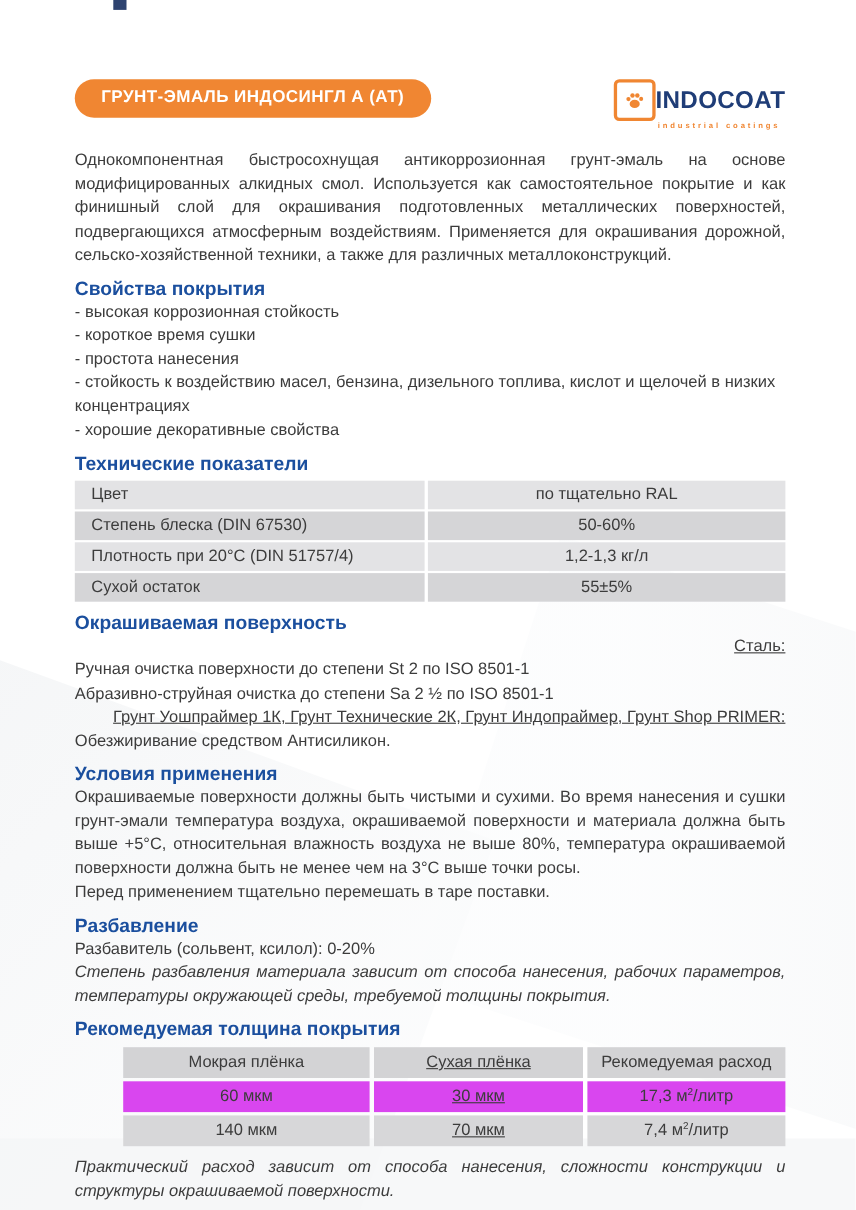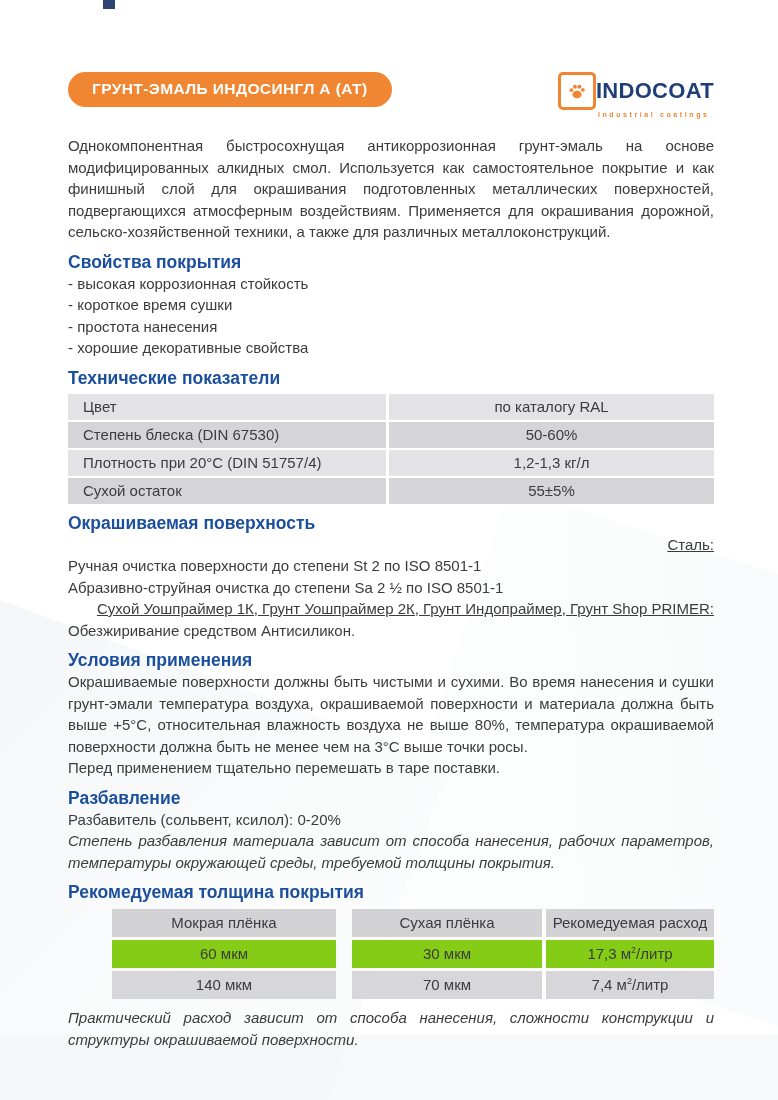--- a/index.html
+++ b/index.html
@@ -48,23 +48,23 @@
   .t1-row { display:flex; margin-bottom:2px; }
   .t1-label { width:303px; padding:4px 0 5px 15px; font-size:15px; }
   .t1-value { flex:1; margin-left:3px; text-align:center; padding:4px 0 5px; font-size:15px; }
   .row-light { background:#e3e3e5; }
   .row-dark  { background:#d5d5d7; }
 
   
   .t2 { margin-top:6px; margin-bottom:8px;padding-left:44px; }
   .t2-row { display:flex; margin-bottom:3px; }
   .t2-cell { text-align:center; font-size:15px; padding:5px 0 6px; }
-  .t2-c1 { width:224px; } .t2-c2 { width:190px; margin-left:16px; } .t2-c3 { flex:1; margin-left:4px; }
+  .t2-c1 { width:224px; } .t2-c2 { width:190px; margin-left:4px;text-decoration:underline; } .t2-c3 { flex:1; margin-left:4px; }
   .t2-head { background:#d3d3d5; }
-  .t2-r0 { background:#84cc16; }
+  .t2-r0 { background:#d946ef; }
   .t2-r1 { background:#d7d7d9; }
   .t2-cell sup { font-size:9px; vertical-align:super; line-height:0; }
 </style>
 </head>
 <body>
 
 <div class="page">
   <div class="swoosh swoosh-a"></div>
   <div class="swoosh swoosh-b"></div>
   <div class="swoosh swoosh-c"></div>
@@ -93,28 +93,29 @@
       </div>
     </div>
 
     <div class="para">Однокомпонентная быстросохнущая антикоррозионная грунт-эмаль на основе модифицированных алкидных смол. Используется как самостоятельное покрытие и как финишный слой для окрашивания подготовленных металлических поверхностей, подвергающихся атмосферным воздействиям. Применяется для окрашивания дорожной, сельско-хозяйственной техники,  а также для различных металлоконструкций.</div>
 
     <div class="h2">Свойства покрытия</div>
     <div>
         <div class="line">- высокая коррозионная стойкость</div>
         <div class="line">- короткое время сушки</div>
         <div class="line">- простота нанесения</div>
+        <div class="line">- стойкость к воздействию масел, бензина, дизельного топлива, кислот и щелочей в низких концентрациях</div>
         <div class="line">- хорошие декоративные свойства</div>
       </div>
 
     <div class="h2">Технические показатели</div>
     <div class="t1">
         <div class="t1-row">
           <div class="t1-label row-light">Цвет</div>
-          <div class="t1-value row-light">по каталогу RAL</div>
+          <div class="t1-value row-light">по тщательно RAL</div>
         </div>
         <div class="t1-row">
           <div class="t1-label row-dark">Степень блеска (DIN 67530)</div>
           <div class="t1-value row-dark">50-60%</div>
         </div>
         <div class="t1-row">
           <div class="t1-label row-light">Плотность при 20°C (DIN 51757/4)</div>
           <div class="t1-value row-light">1,2-1,3 кг/л</div>
         </div>
         <div class="t1-row">
@@ -122,21 +123,21 @@
           <div class="t1-value row-dark">55±5%</div>
         </div>
       </div>
 
     <div class="h2">Окрашиваемая поверхность</div>
     <div class="line underlined">Сталь:</div>
     <div>
         <div class="line">Ручная очистка поверхности до степени St 2 по ISO 8501-1</div>
         <div class="line">Абразивно-струйная очистка до степени Sa 2 ½ по ISO 8501-1</div>
       </div>
-    <div class="line underlined">Сухой Уошпраймер 1К, Грунт Уошпраймер 2К, Грунт Индопраймер, Грунт Shop PRIMER:</div>
+    <div class="line underlined">Грунт Уошпраймер 1К, Грунт Технические 2К, Грунт Индопраймер, Грунт Shop PRIMER:</div>
     <div class="line">Обезжиривание средством Антисиликон.</div>
 
     <div class="h2">Условия применения</div>
     <div class="line" style="text-align:justify;">Окрашиваемые поверхности должны быть чистыми и сухими. Во время нанесения и сушки грунт-эмали температура воздуха, окрашиваемой поверхности и материала должна быть выше +5°С, относительная влажность воздуха не выше 80%, температура окрашиваемой поверхности должна быть не менее чем на 3°С выше точки росы.</div>
     <div class="line">Перед применением тщательно перемешать в таре поставки.</div>
 
     <div class="h2">Разбавление</div>
     <div class="line">Разбавитель (сольвент, ксилол): 0-20%</div>
     <div class="italic-note">Степень разбавления материала зависит от способа нанесения, рабочих параметров, температуры окружающей среды, требуемой толщины покрытия.</div>
 

